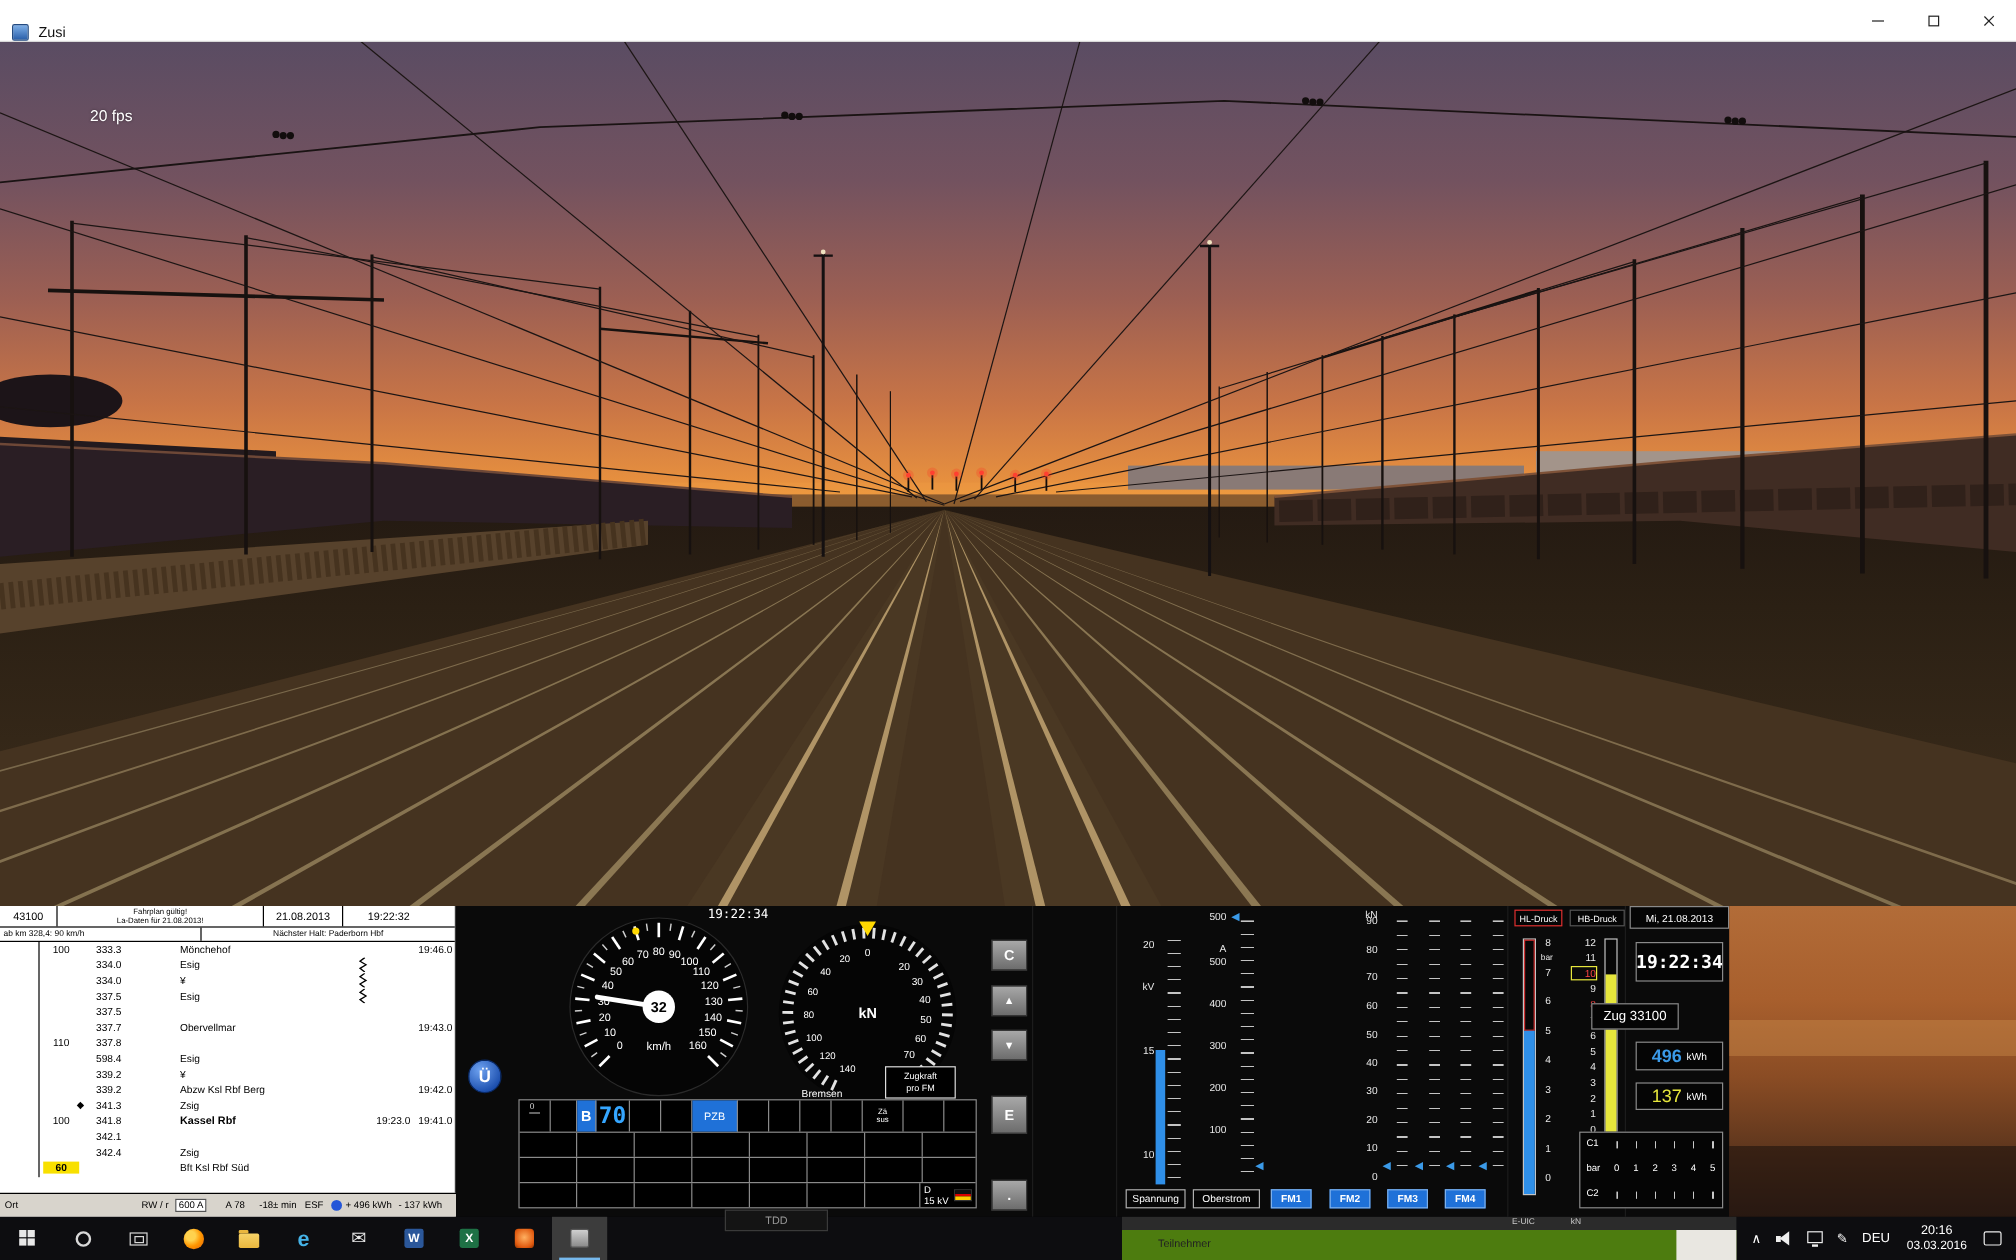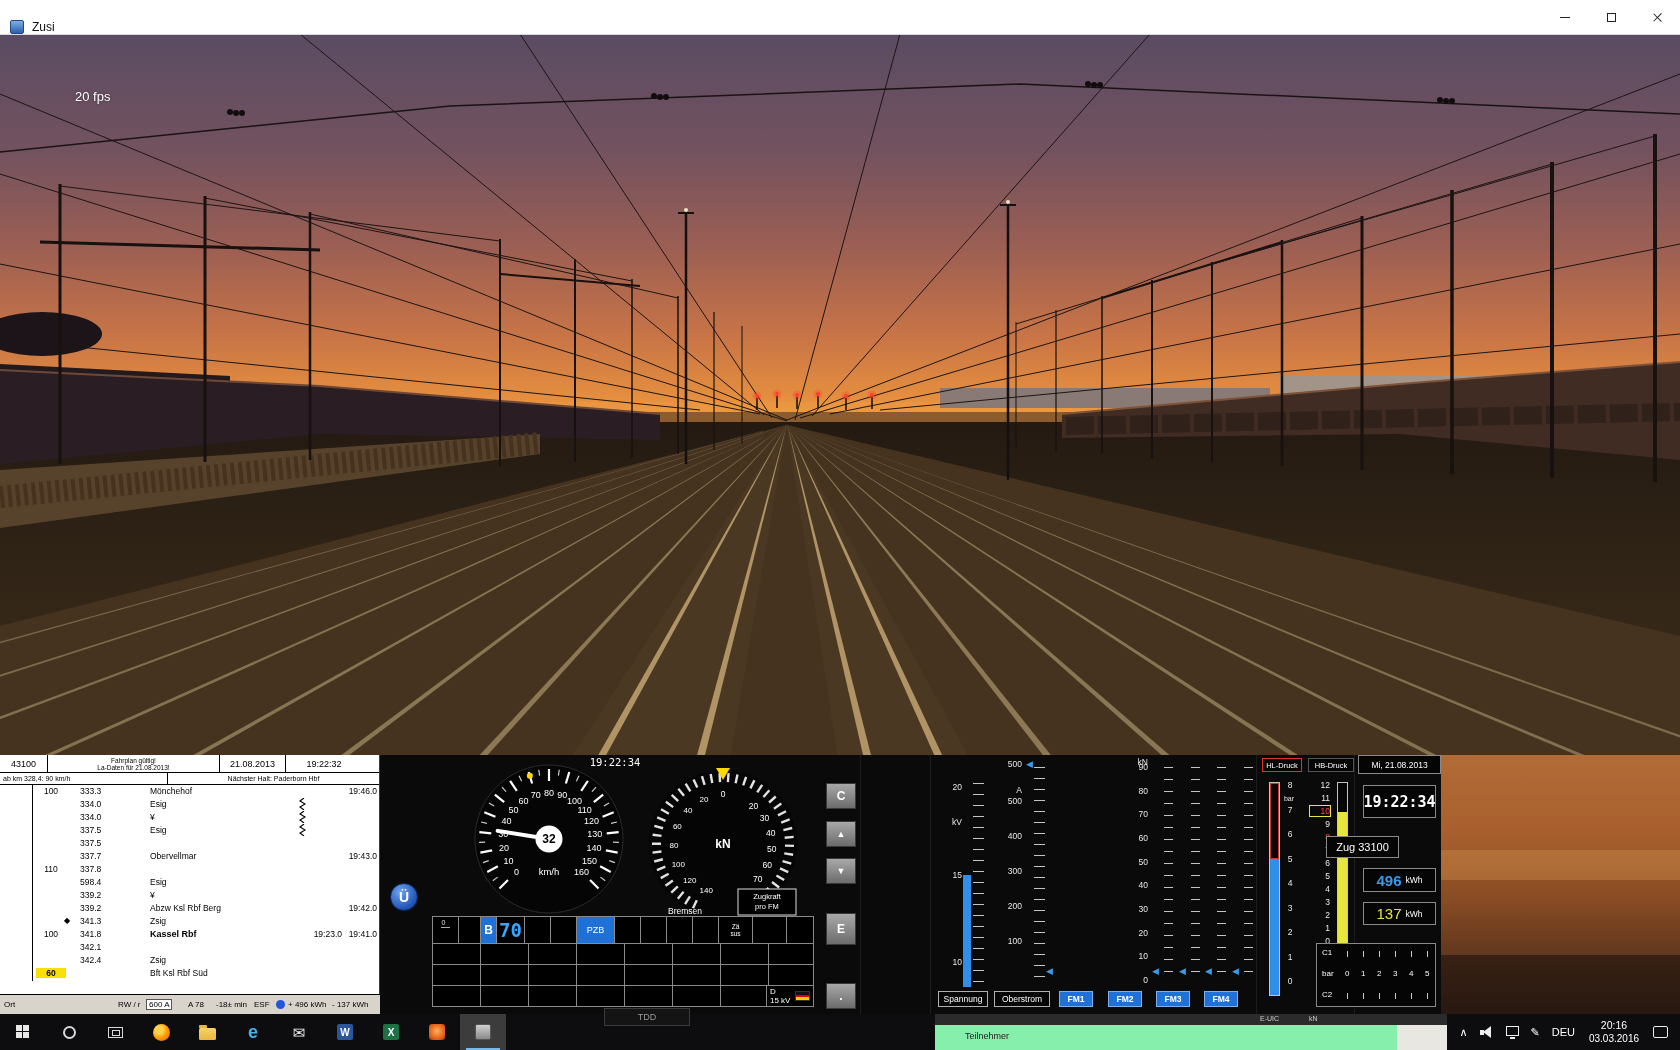--- a/index.html
+++ b/index.html
@@ -126,21 +126,21 @@
     background:linear-gradient(180deg,#b26c38 0%,#a85f2d 30%,#8a4c24 55%,#5c351d 80%,#382218 100%)}
   .backdrop .band{position:absolute;left:0;right:0;top:95px;height:30px;background:#c98a4a;opacity:.45}
   .backdrop .dark{position:absolute;left:0;right:0;top:200px;height:59px;background:#1e130d;opacity:.6}
 
   
   .tdd{position:absolute;left:604px;top:1008px;width:86px;height:18px;background:#141414;
     border:1px solid #3a3a3a;color:#999;font-size:9px;display:flex;align-items:center;justify-content:center;z-index:70}
   .overlay-win{position:absolute;left:935px;top:1014px;width:512px;height:36px;z-index:65}
   .overlay-strip{position:relative;height:11px;background:#2b2b2b}
   .overlay-strip span{position:absolute;top:1px;font-size:7px;color:#ccc}
-  .overlay-body{position:relative;height:25px;background:#86efac}
+  .overlay-body{position:relative;height:25px;background:#4d7c0f}
   .overlay-body .tn{position:absolute;left:30px;top:6px;font-size:9px;color:#222}
   .overlay-body .wblock{position:absolute;left:462px;top:0;width:50px;height:25px;background:#e9e7e1}
 
   
   .taskbar{position:absolute;left:0;top:1014px;width:1680px;height:36px;background:#0d0d10;
     display:flex;align-items:center;z-index:40}
   .ticons{display:flex;height:100%}
   .tslot{width:46px;height:36px;display:flex;align-items:center;justify-content:center;position:relative;cursor:pointer}
   .tslot.active{background:#3c3c3c}
   .tslot.active::after{content:"";position:absolute;bottom:0;left:6px;right:6px;height:2px;background:#76b9ed}

